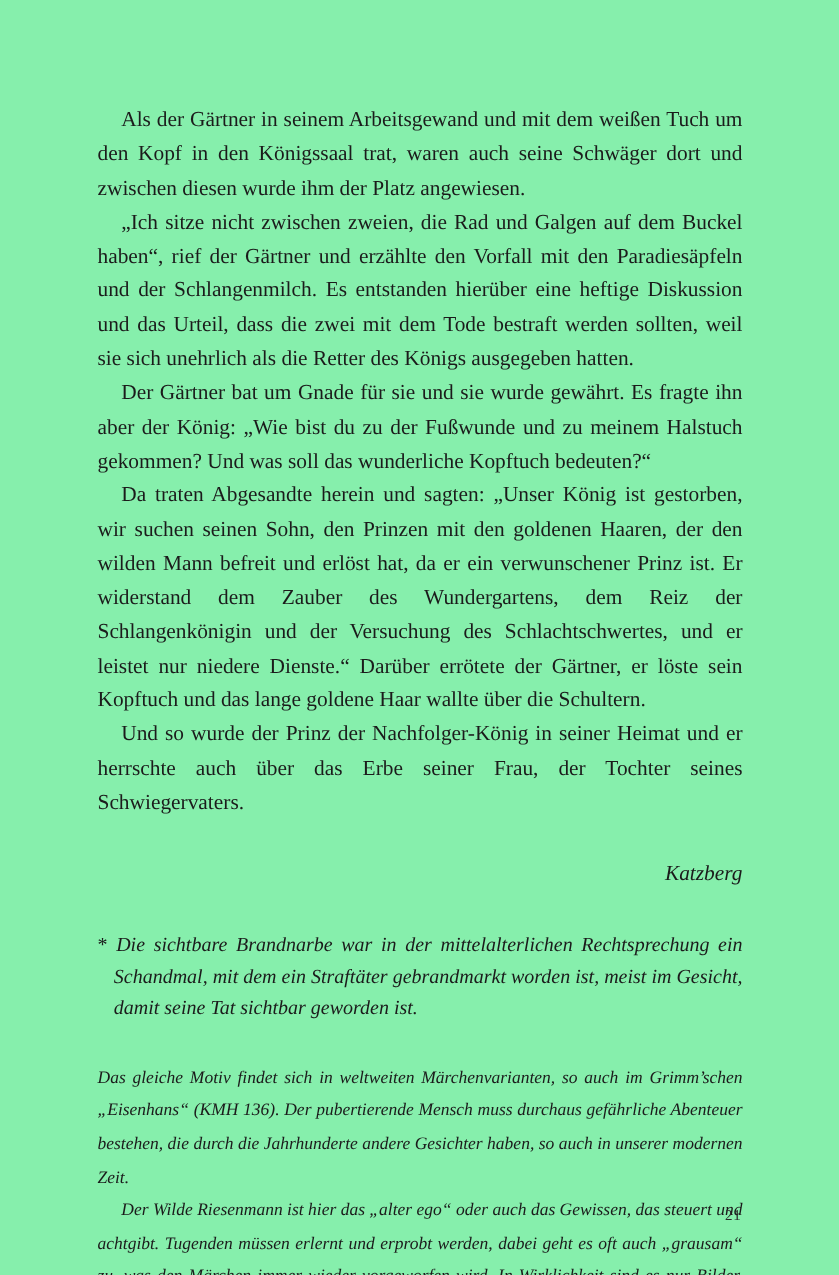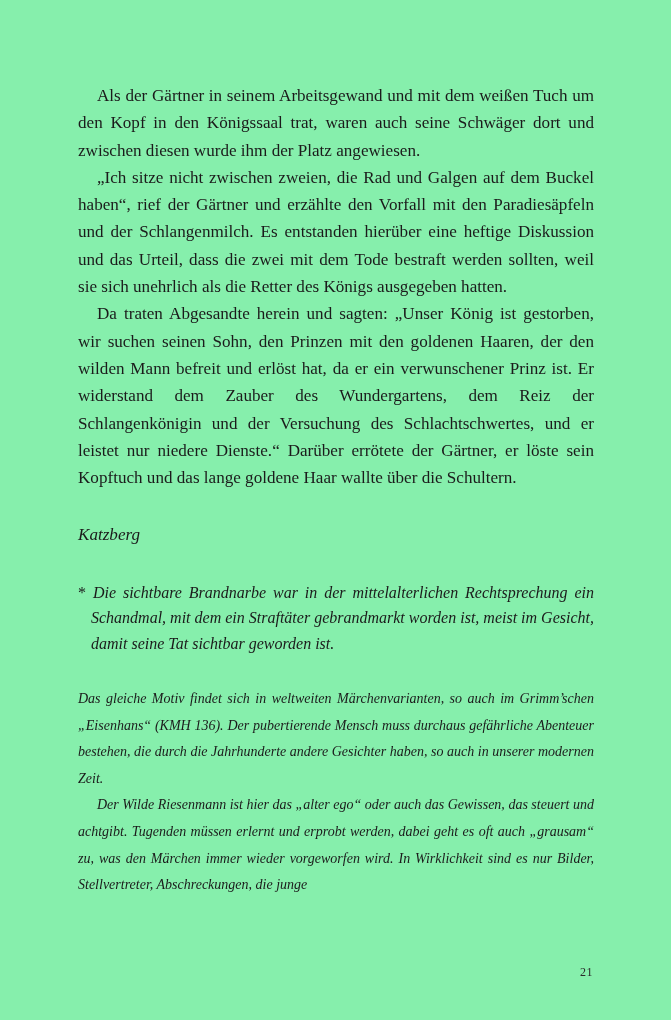--- a/index.html
+++ b/index.html
@@ -34,21 +34,21 @@
     text-align: justify;
     text-justify: inter-word;
     hyphens: manual;
     text-indent: 19px;
     color: #1b1b1b;
   }
 
   
   .signature-block {
     margin-top: 30px;
-    text-align: left;
+    text-align: right;
   }
 
   .signature {
     font-size: 17.1px;
     line-height: 27.3px;
     font-style: italic;
     color: #1b1b1b;
   }
 
   
@@ -106,21 +106,23 @@
 </head>
 <body>
 
 <div class="page">
 
   <div class="text-column">
 
     <div>
       <p class="body-par">Als der Gärtner in seinem Arbeitsgewand und mit dem weißen Tuch um den Kopf in den Königssaal trat, waren auch seine Schwäger dort und zwischen diesen wurde ihm der Platz angewiesen.</p>
       <p class="body-par">„Ich sitze nicht zwischen zweien, die Rad und Galgen auf dem Buckel haben“, rief der Gärtner und erzählte den Vorfall mit den Paradiesäpfeln und der Schlangenmilch. Es entstanden hierüber eine heftige Diskussion und das Urteil, dass die zwei mit dem Tode bestraft werden sollten, weil sie sich unehrlich als die Retter des Königs ausgegeben hatten.</p>
+      <p class="body-par">Der Gärtner bat um Gnade für sie und sie wurde gewährt. Es fragte ihn aber der König: „Wie bist du zu der Fußwunde und zu meinem Halstuch gekommen? Und was soll das wunderliche Kopftuch bedeuten?“</p>
       <p class="body-par">Da traten Abgesandte herein und sagten: „Unser König ist gestorben, wir suchen seinen Sohn, den Prinzen mit den goldenen Haaren, der den wilden Mann befreit und erlöst hat, da er ein verwunschener Prinz ist. Er widerstand dem Zauber des Wundergartens, dem Reiz der Schlangenkönigin und der Versuchung des Schlachtschwertes, und er leistet nur niedere Dienste.“ Darüber errötete der Gärtner, er löste sein Kopftuch und das lange goldene Haar wallte über die Schultern.</p>
+      <p class="body-par">Und so wurde der Prinz der Nachfolger-König in seiner Heimat und er herrschte auch über das Erbe seiner Frau, der Tochter seines Schwiegervaters.</p>
     </div>
 
     <div class="signature-block">
       <span class="signature">Katzberg</span>
     </div>
 
     <div class="footnote-block">
       <p class="footnote"><span class="marker">*</span> <span>Die sichtbare Brandnarbe war in der mittelalterlichen Rechtsprechung ein Schandmal, mit dem ein Straftäter gebrandmarkt worden ist, meist im Gesicht, damit seine Tat sichtbar geworden ist.</span></p>
     </div>
 

